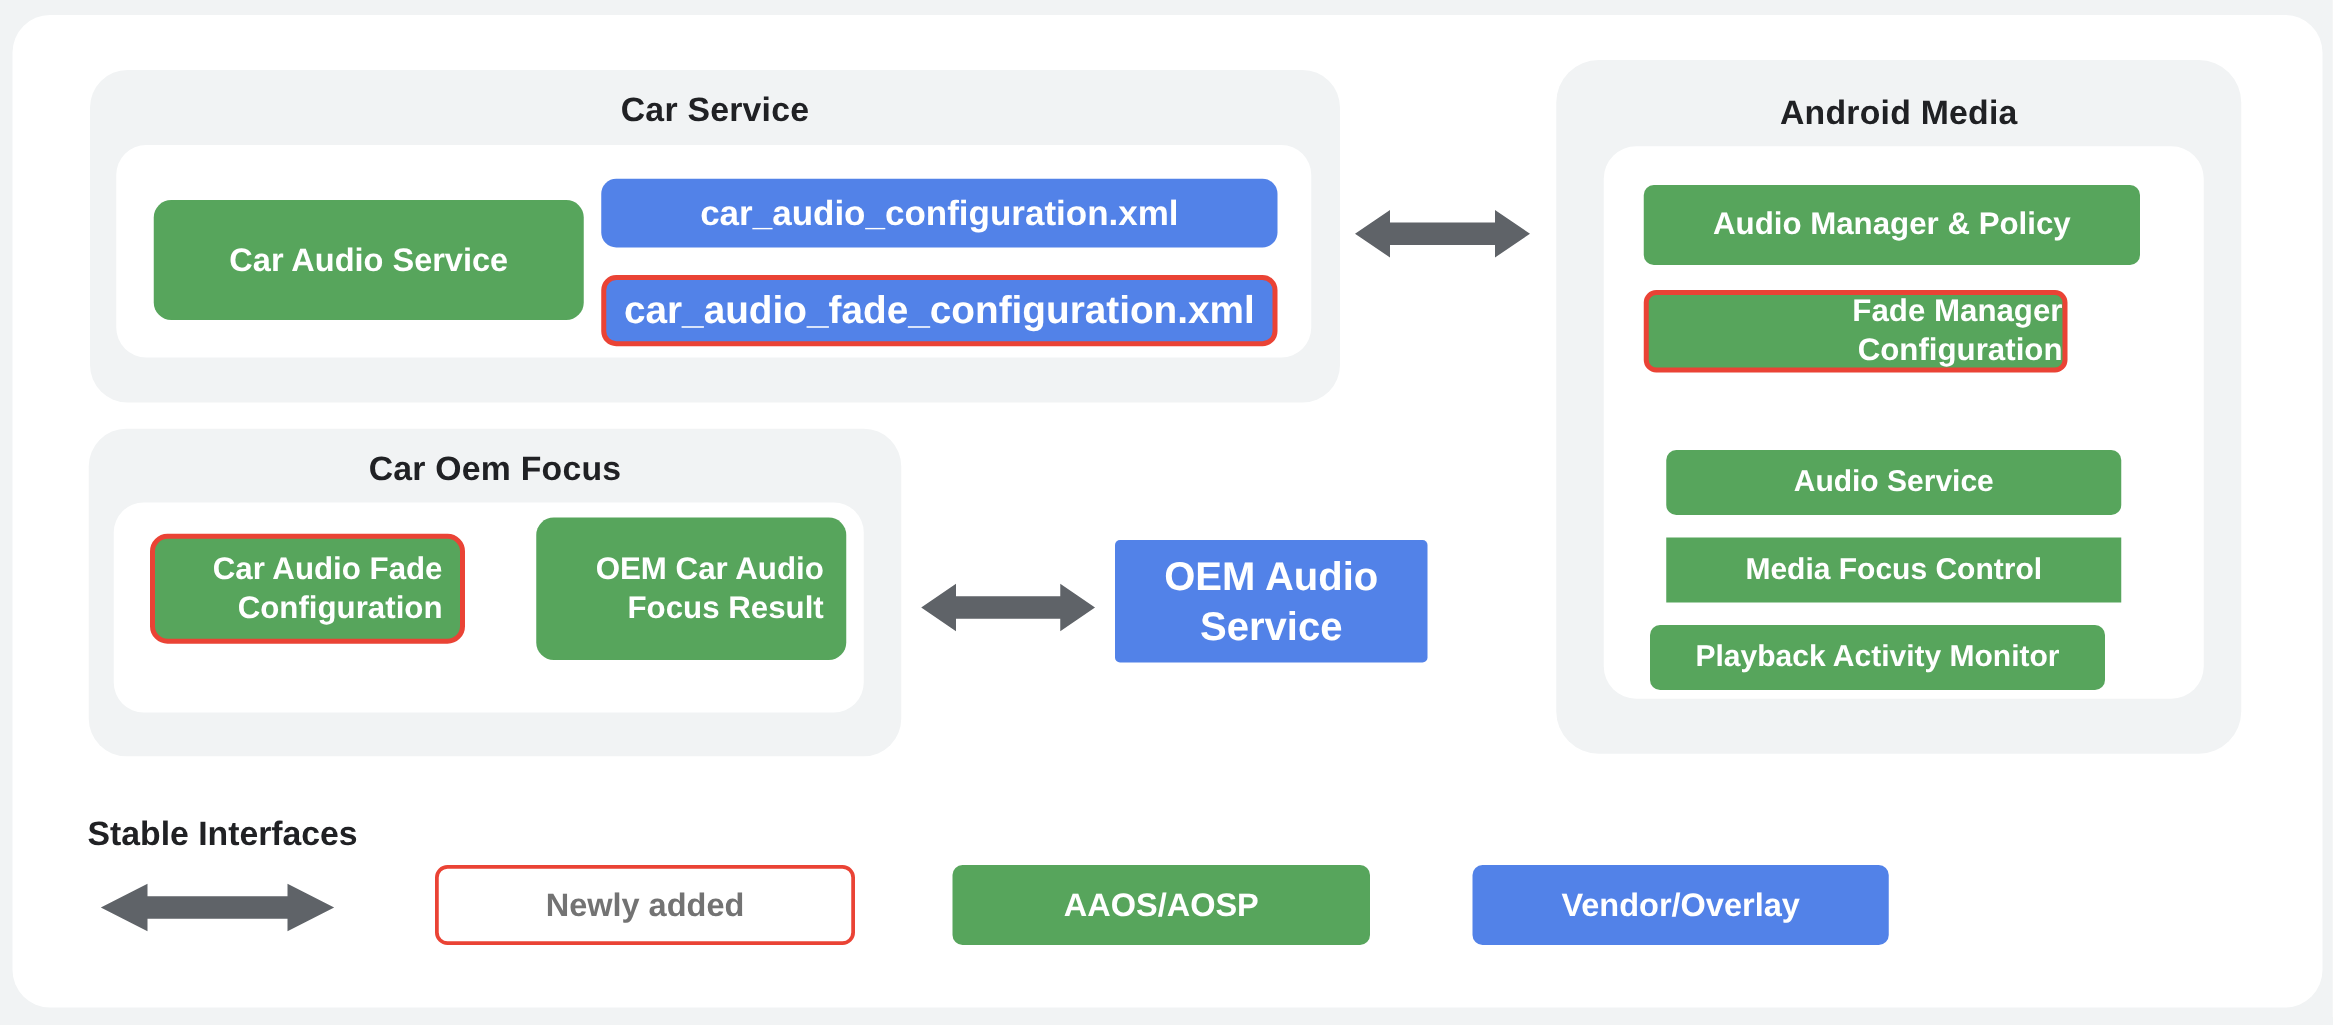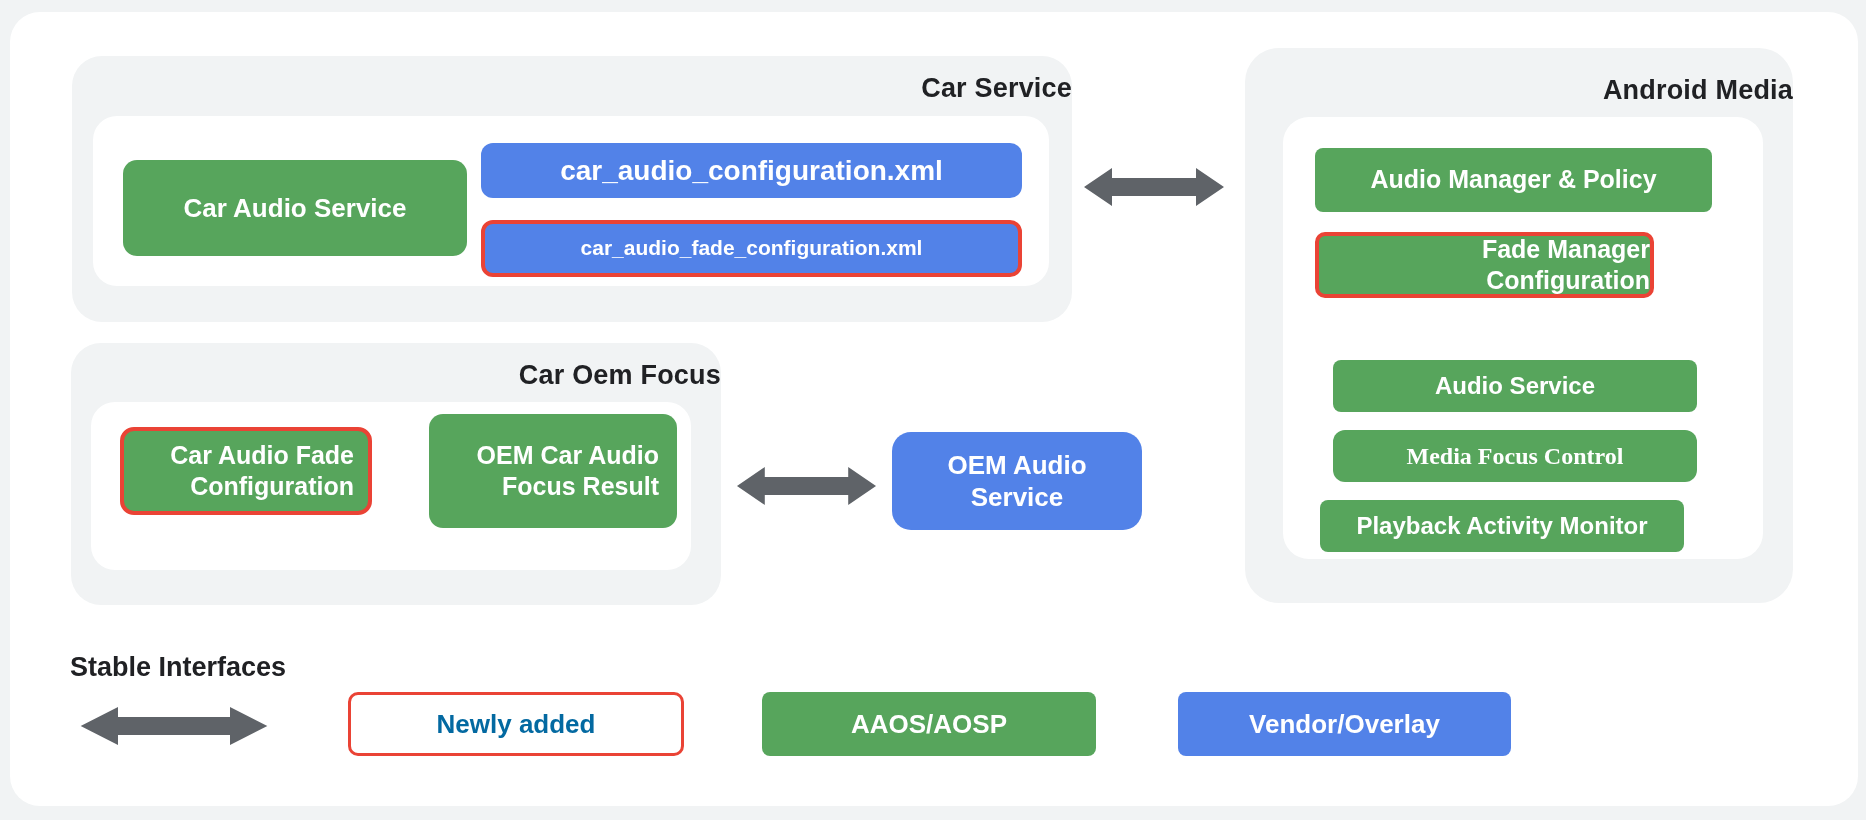--- a/index.html
+++ b/index.html
@@ -25,21 +25,21 @@
     left: 10px; top: 12px; width: 1848px; height: 794px;
     background: var(--card-bg);
     border-radius: 30px;
   }
   .panel {
     background: var(--panel-bg);
     border-radius: 30px;
   }
   .panel-title {
     width: 100%;
-    text-align: right;
+    text-align: center;
     font-weight: 700;
     font-size: 27px;
     color: var(--text-dark);
     letter-spacing: 0.2px;
   }
   .inner-white {
     background: #FFFFFF;
     border-radius: 24px;
   }
   .node {
@@ -58,69 +58,69 @@
   .arrow path { fill: var(--arrow-gray); }
   .legend-label {
     font-weight: 700;
     font-size: 27px;
     color: var(--text-dark);
   }
   .newly-added {
     background: #FFFFFF;
     border: 3px solid var(--highlight-red);
     border-radius: 10px;
-    color: #0369a1;
+    color: #737373;
   }
 </style>
 </head>
 <body>
 
 <div class="abs card">
 
   <div class="abs panel" style="left:62px; top:44px; width:1000px; height:266px;">
     <div class="abs panel-title" style="top:17px;">Car Service</div>
     <div class="abs inner-white" style="left:21px; top:60px; width:956px; height:170px;">
       <div class="abs node green" style="left:30px; top:44px; width:344px; height:96px; border-radius:14px; font-size:26px;">Car Audio Service</div>
       <div class="abs node blue" style="left:388px; top:27px; width:541px; height:55px; border-radius:12px; font-size:28px;">car_audio_configuration.xml</div>
-      <div class="abs node blue red-border" style="left:388px; top:104px; width:541px; height:57px; border-radius:12px; font-size:21px;">car_audio_fade_configuration.xml</div>
+      <div class="abs node blue red-border" style="left:388px; top:104px; width:541px; height:57px; border-radius:12px; font-size:31px;">car_audio_fade_configuration.xml</div>
     </div>
   </div>
 
   <div class="abs arrow" style="left:1072px; top:153px; width:144px; height:44px;">
     <svg viewBox="0 0 144 44" preserveAspectRatio="none" aria-hidden="true">
       <path d="M2 22 L30 3 L30 13 L114 13 L114 3 L142 22 L114 41 L114 31 L30 31 L30 41 Z"></path>
     </svg>
   </div>
 
   <div class="abs panel" style="left:1235px; top:36px; width:548px; height:555px; border-radius:34px;">
     <div class="abs panel-title" style="top:27px;">Android Media</div>
     <div class="abs inner-white" style="left:38px; top:69px; width:480px; height:442px; border-radius:26px;">
       <div class="abs node green" style="left:32px; top:31px; width:397px; height:64px; border-radius:8px; font-size:25px;">Audio Manager &amp; Policy</div>
       <div class="abs node green red-border" style="left:32px; top:115px; width:339px; height:66px; border-radius:10px; font-size:25px;">Fade Manager Configuration</div>
       <div class="abs node green" style="left:50px; top:243px; width:364px; height:52px; border-radius:8px; font-size:24px;">Audio Service</div>
-      <div class="abs node green" style="left:50px; top:313px; width:364px; height:52px; border-radius:12px; font-size:24px;font-family:Liberation Serif, serif;">Media Focus Control</div>
+      <div class="abs node green" style="left:50px; top:313px; width:364px; height:52px; border-radius:0; font-size:24px;">Media Focus Control</div>
       <div class="abs node green" style="left:37px; top:383px; width:364px; height:52px; border-radius:8px; font-size:24px;">Playback Activity Monitor</div>
     </div>
   </div>
 
   <div class="abs panel" style="left:61px; top:331px; width:650px; height:262px;">
     <div class="abs panel-title" style="top:17px;">Car Oem Focus</div>
     <div class="abs inner-white" style="left:20px; top:59px; width:600px; height:168px;">
       <div class="abs node green red-border" style="left:29px; top:25px; width:252px; height:88px; border-radius:14px; font-size:25px; padding:0 14px;">Car Audio Fade Configuration</div>
       <div class="abs node green" style="left:338px; top:12px; width:248px; height:114px; border-radius:14px; font-size:25px; padding:0 18px;">OEM Car Audio Focus Result</div>
     </div>
   </div>
 
   <div class="abs arrow" style="left:725px; top:452px; width:143px; height:44px;">
     <svg viewBox="0 0 144 44" preserveAspectRatio="none" aria-hidden="true">
       <path d="M2 22 L30 3 L30 13 L114 13 L114 3 L142 22 L114 41 L114 31 L30 31 L30 41 Z"></path>
     </svg>
   </div>
 
-  <div class="abs node blue" style="left:882px; top:420px; width:250px; height:98px; border-radius:19px; font-size:26px; padding:0 30px;">OEM Audio Service</div>
+  <div class="abs node blue" style="left:882px; top:420px; width:250px; height:98px; border-radius:4px; font-size:32px; padding:0 30px;">OEM Audio Service</div>
 
   <div class="abs legend-label" style="left:60px; top:640px;">Stable Interfaces</div>
 
   <div class="abs arrow" style="left:68px; top:692px; width:192px; height:44px;">
     <svg viewBox="0 0 144 44" preserveAspectRatio="none" aria-hidden="true">
       <path d="M2 22 L30 3 L30 13 L114 13 L114 3 L142 22 L114 41 L114 31 L30 31 L30 41 Z"></path>
     </svg>
   </div>
 
   <div class="abs node newly-added" style="left:338px; top:680px; width:336px; height:64px; font-size:26px;">Newly added</div>

